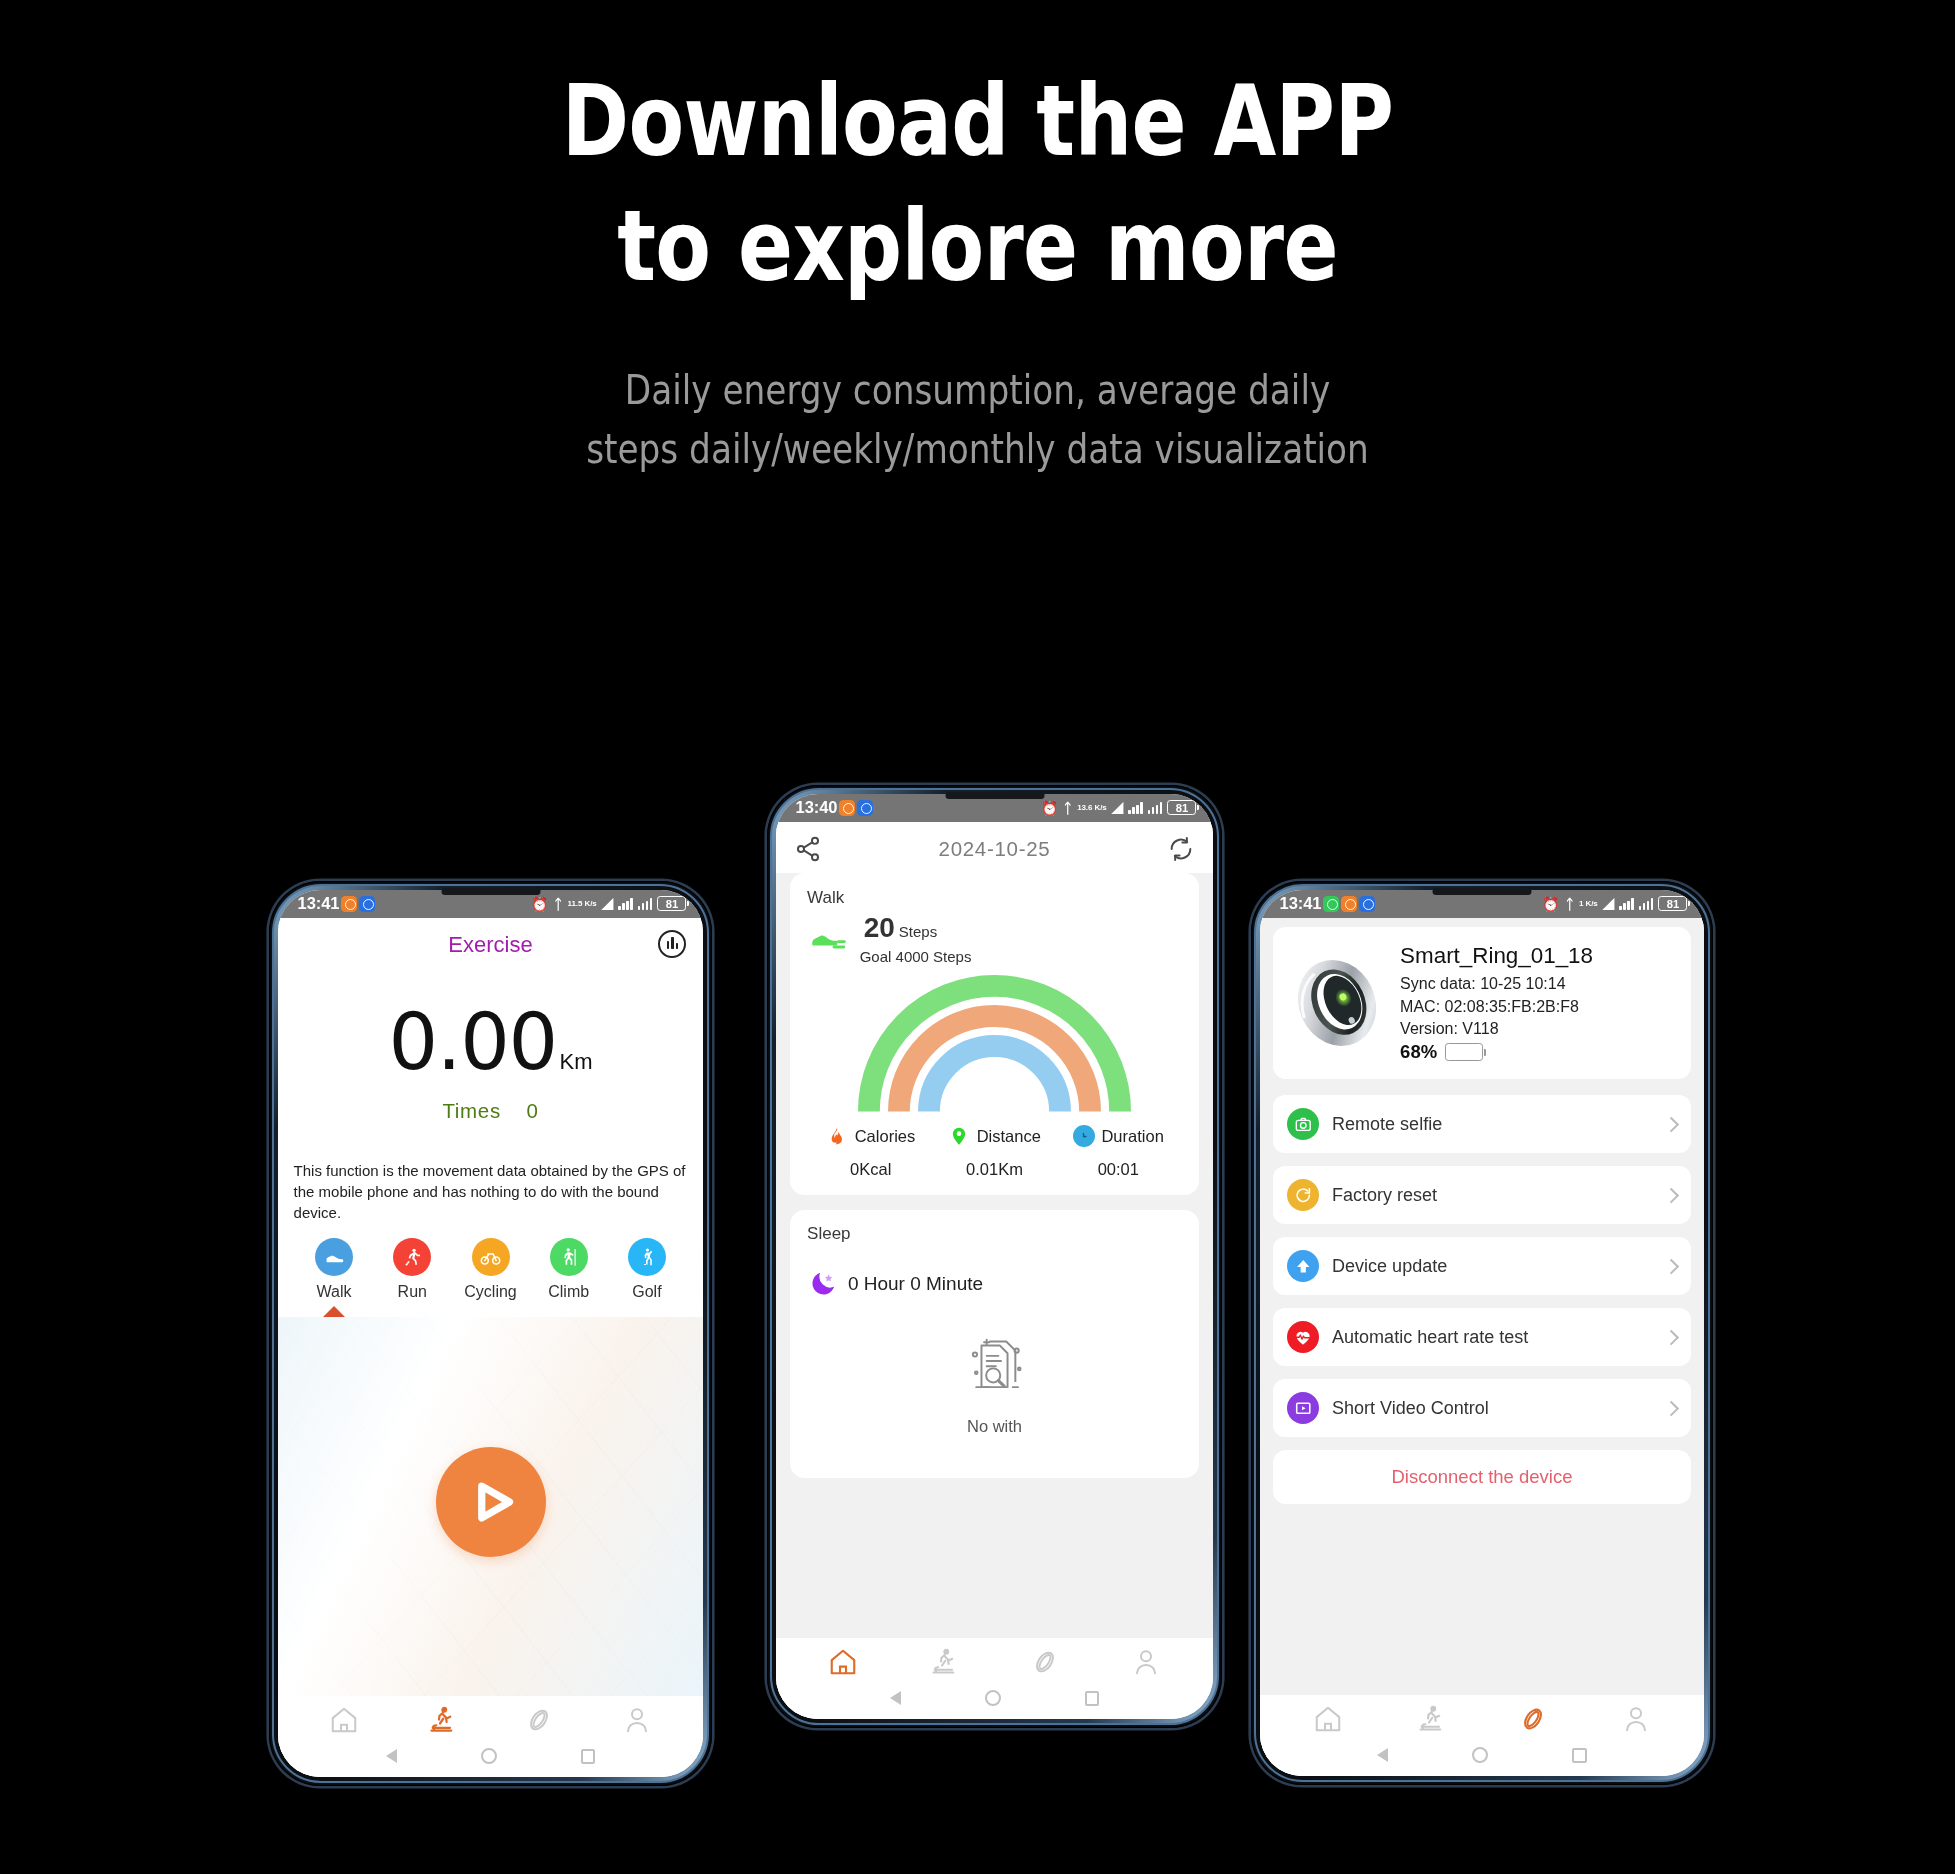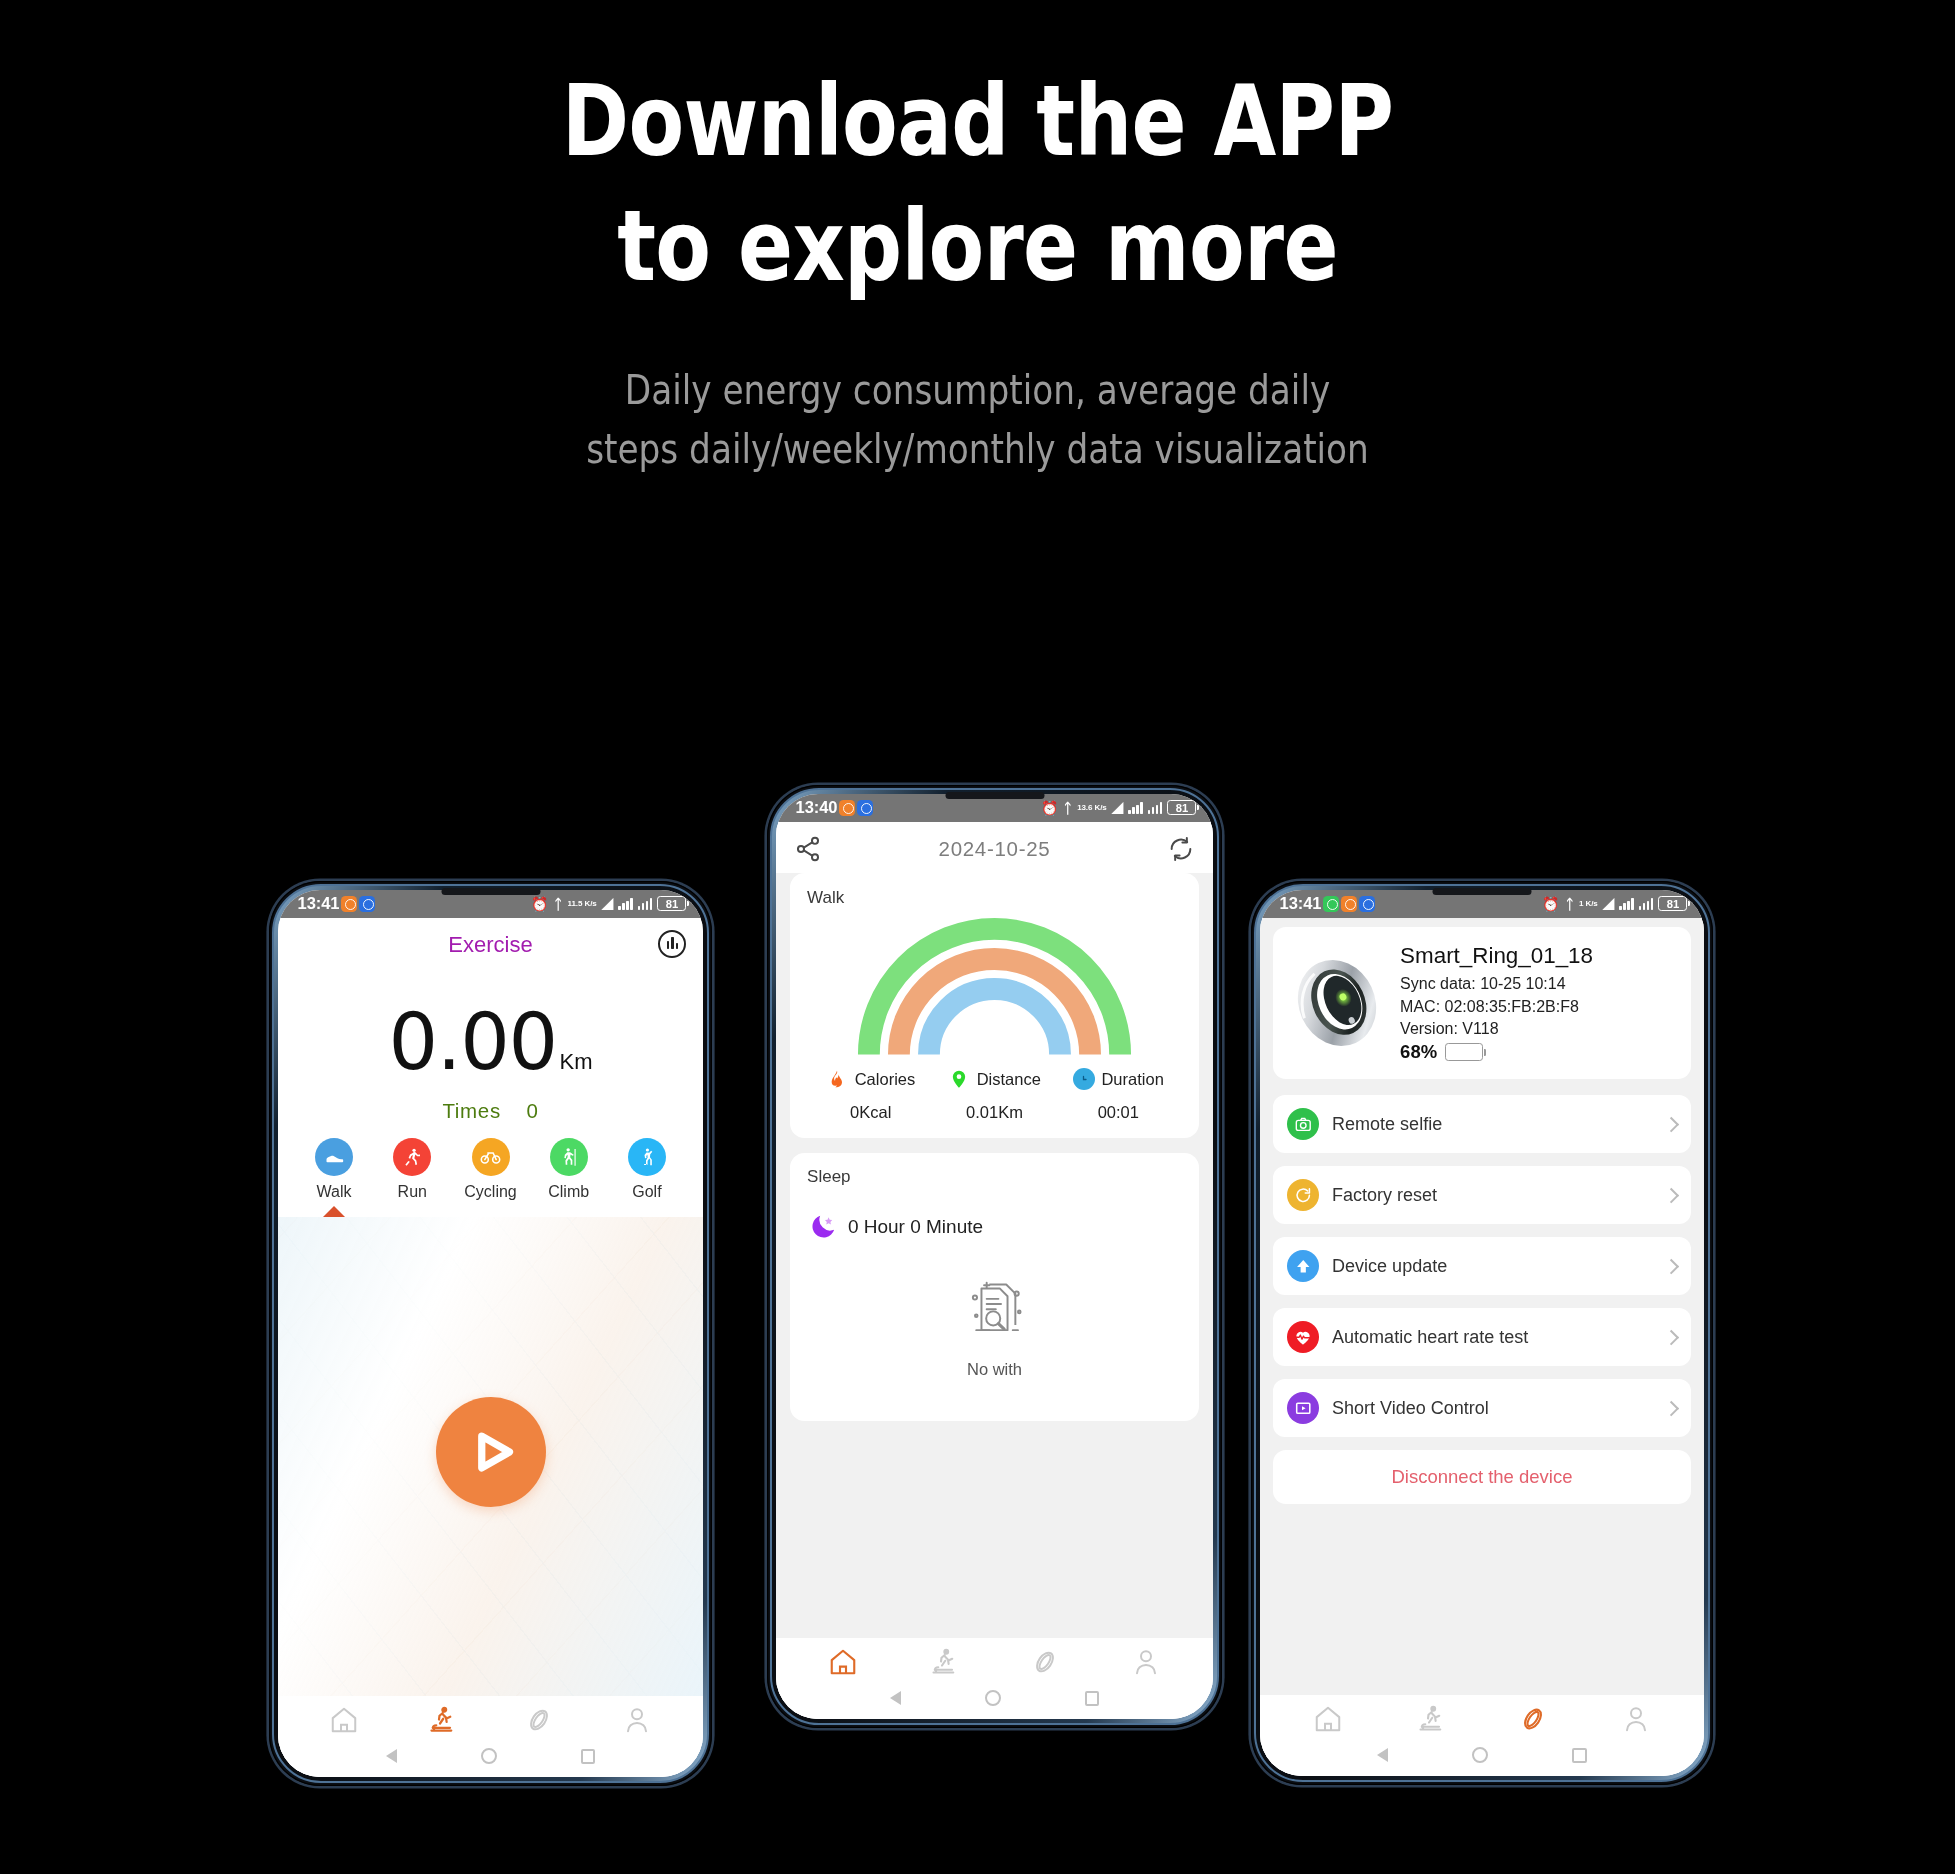--- a/index.html
+++ b/index.html
@@ -249,20 +249,21 @@
 
         <div class="ex-dist">
           <span class="num">0.00</span><span class="unit">Km</span>
         </div>
         <div class="ex-times">
           <span>Times</span>
           &nbsp;&nbsp;
           <span>0</span>
         </div>
 
+        <div class="ex-note">This function is the movement data obtained by the GPS of the mobile phone and has nothing to do with the bound device.</div>
 
         <div class="sports">
           <div class="sport">
             <div class="bub" style="background:#4a9fe0">
               <svg viewBox="0 0 24 24" width="20" height="20" fill="#fff">
                   <path d="M3 15c0-1.5 1.2-2.6 2.6-3.1l3.6-1.3c.8-.3 1.6-.2 2.3.2l4.6 2.6c1.5.9 3 1.3 4.6 1.3h1.3c.6 0 1 .4 1 1v1.6c0 .6-.4 1-1 1H4c-.6 0-1-.4-1-1V15z"></path>
                 </svg>
             </div>
             <div class="lbl">Walk</div>
             <div class="sel-arrow"></div>
@@ -394,20 +395,33 @@
           <svg viewBox="0 0 24 24" fill="none" stroke="#4a4a4a" stroke-width="1.7">
               <path d="M20 12a8 8 0 0 1-13.3 6" stroke-linecap="round"></path>
               <path d="M4 12a8 8 0 0 1 13.3-6" stroke-linecap="round"></path>
               <path d="M17 2.6V6.4h-3.8M7 21.4v-3.8h3.8" stroke-linecap="round" stroke-linejoin="round"></path>
             </svg>
         </div>
 
         <div class="mid-body">
           <div class="card">
             <div class="card-title">Walk</div>
+            <div class="walk-row">
+              <span class="shoe">
+                <svg viewBox="0 0 30 22" fill="#5ce05c">
+                    <path d="M1 14c0-1.5 1.4-2.6 2.8-3.2l4-1.9c.9-.4 1.9-.3 2.7.2l3.4 2.2c1.4.9 3 1.4 4.7 1.4h1.2c.6 0 1 .4 1 1v1.8c0 .6-.4 1-1 1H2c-.6 0-1-.4-1-1V14z"></path>
+                    <rect x="17" y="16.6" width="10" height="2.2" rx="1.1"></rect>
+                    <rect x="20.5" y="12.4" width="7" height="2.2" rx="1.1"></rect>
+                  </svg>
+              </span>
+              <div>
+                <div class="walk-steps"><span style="font-size:28px;font-weight:700">20</span><span>Steps</span></div>
+                <div class="walk-goal">Goal 4000 Steps</div>
+              </div>
+            </div>
 
             <div class="gauge">
               <svg width="277" height="142" viewBox="0 0 200 104">
                 <path d="M8 100 A92 92 0 0 1 192 100" fill="none" stroke="#7de07d" stroke-width="16"></path>
                 <path d="M30 100 A70 70 0 0 1 170 100" fill="none" stroke="#f0a87a" stroke-width="16"></path>
                 <path d="M52 100 A48 48 0 0 1 148 100" fill="none" stroke="#95cdf0" stroke-width="16"></path>
               </svg>
             </div>
 
             <div class="metrics">

